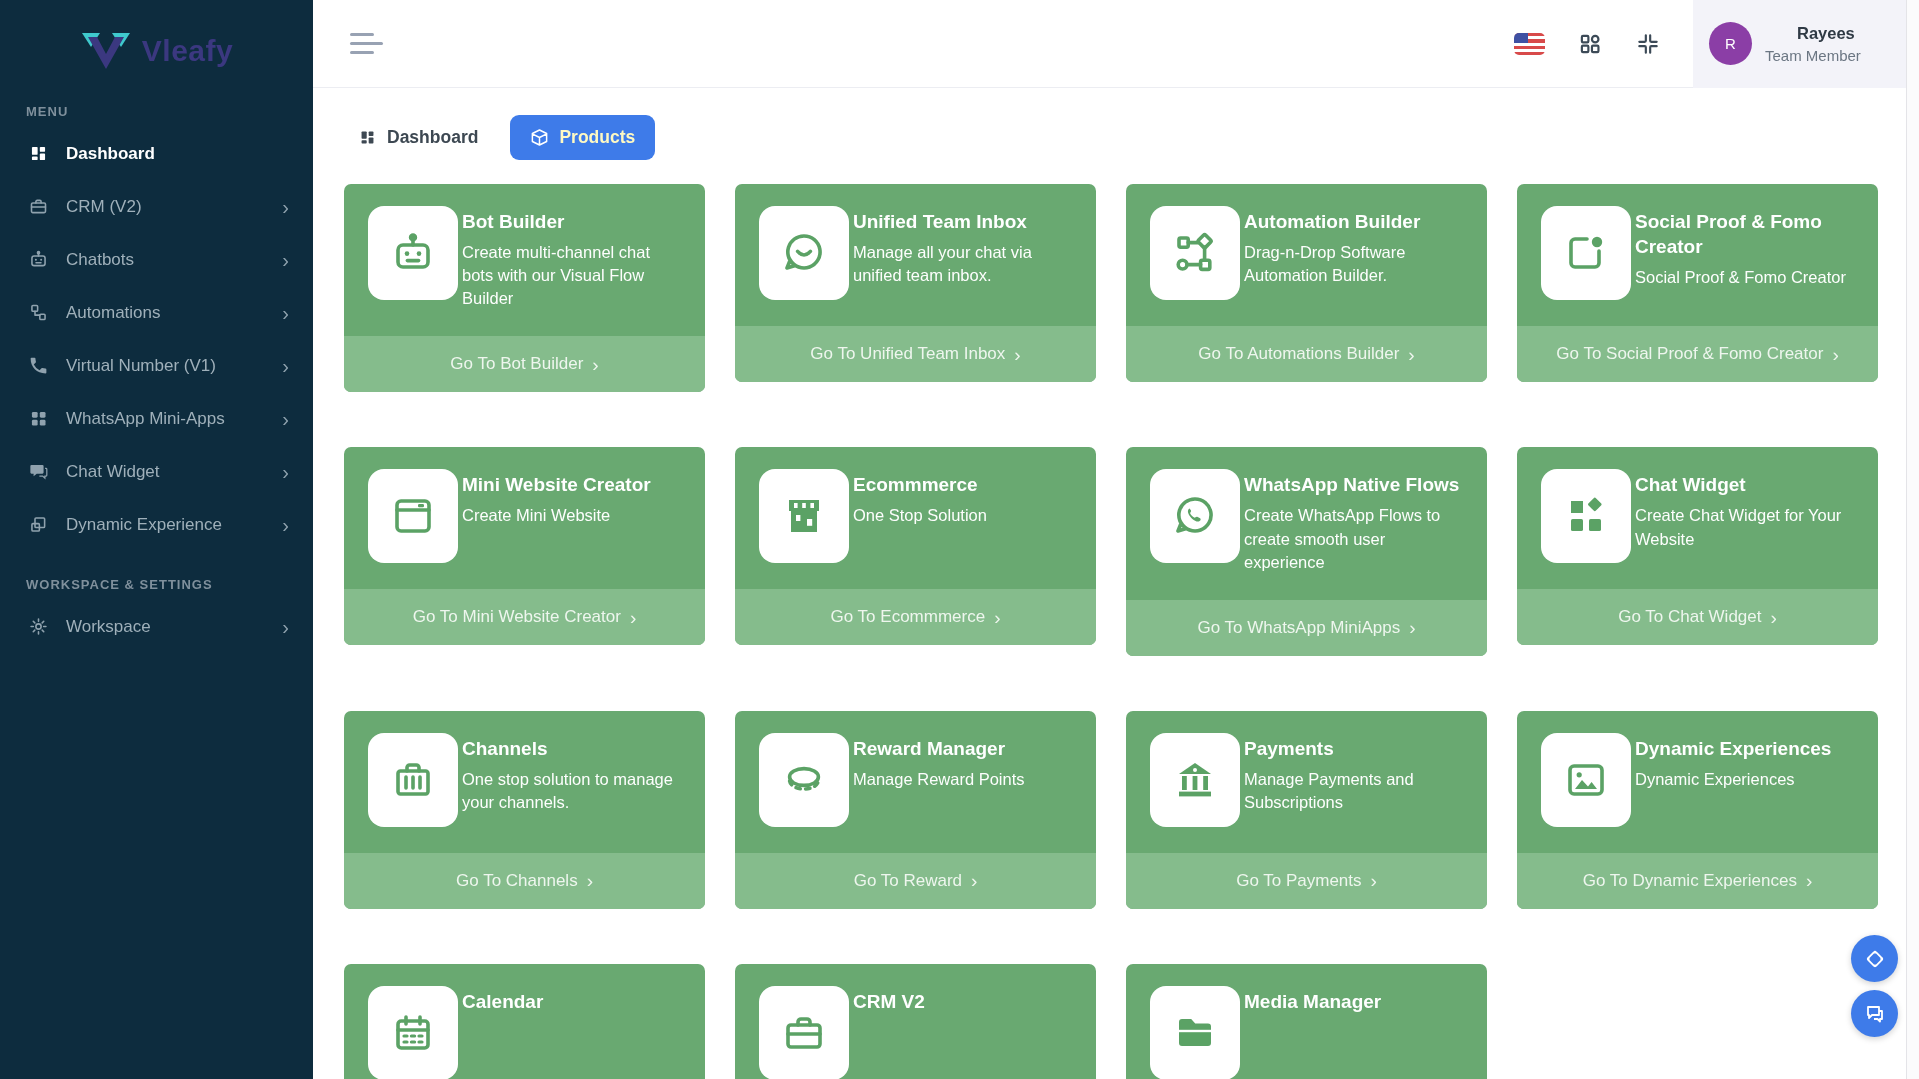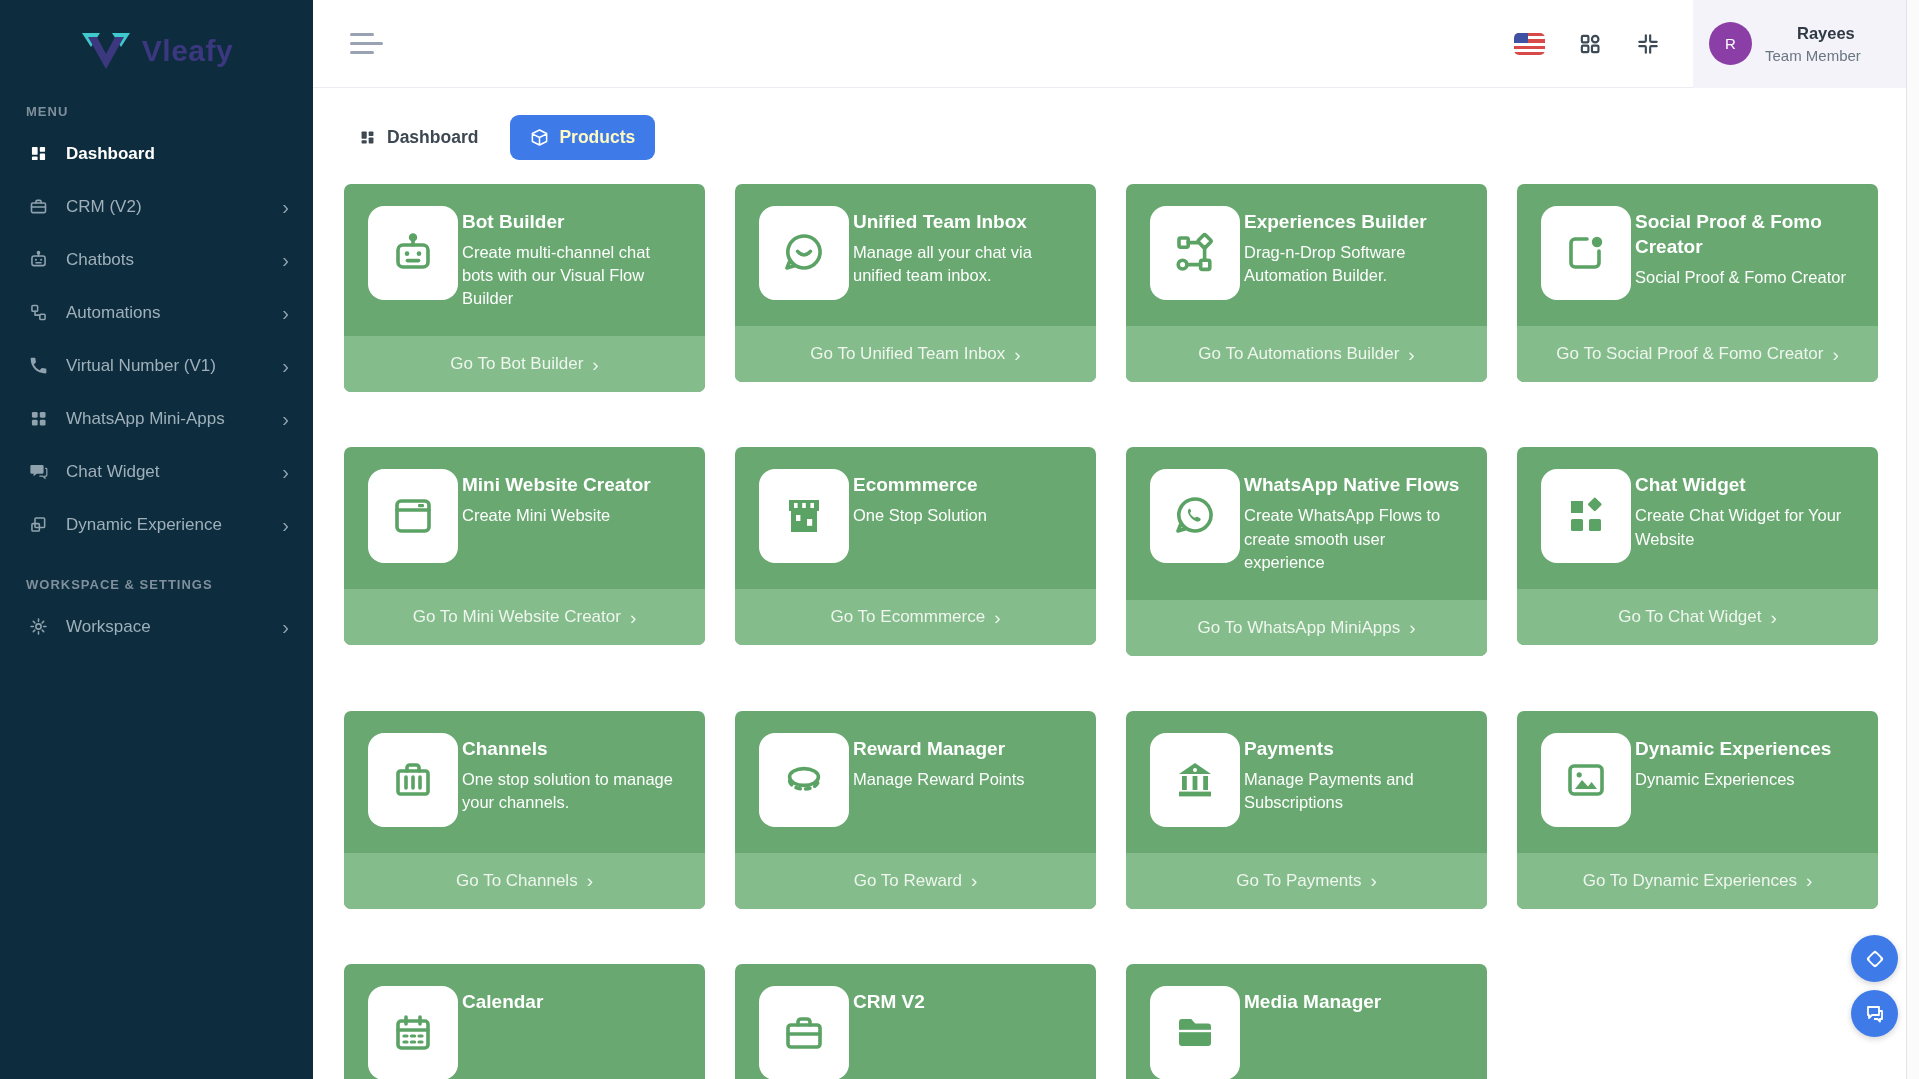--- a/index.html
+++ b/index.html
@@ -292,21 +292,21 @@
           <div class="icon-box">
             <svg viewBox="0 0 24 24" fill="none" stroke="currentColor" stroke-width="1.8" stroke-linecap="round" stroke-linejoin="round">
               <rect x="4" y="4.5" width="4.6" height="4.6" rx="0.8"></rect>
               <rect x="14.3" y="3.6" width="5" height="5" rx="0.8" transform="rotate(45 16.8 6.1)"></rect>
               <circle cx="5.8" cy="17.8" r="2.2"></circle>
               <rect x="14.8" y="15.6" width="4.6" height="4.6" rx="0.8"></rect>
               <path d="M8.6 6.8h5M16.8 9v4.5M8 17.8h6.8M16.8 15.6v-2.1"></path>
             </svg>
           </div>
           <div class="card-text">
-            <div class="card-title">Experiences Builder</div>
+            <div class="card-title">Automation Builder</div>
             <div class="card-desc">Drag-n-Drop Software Automation Builder.</div>
           </div>
         </div>
         <div class="card-footer">
           <span>Go To Automations Builder</span>
           <span class="chev">›</span>
         </div>
       </div>
       <div class="card">
         <div class="card-body">

